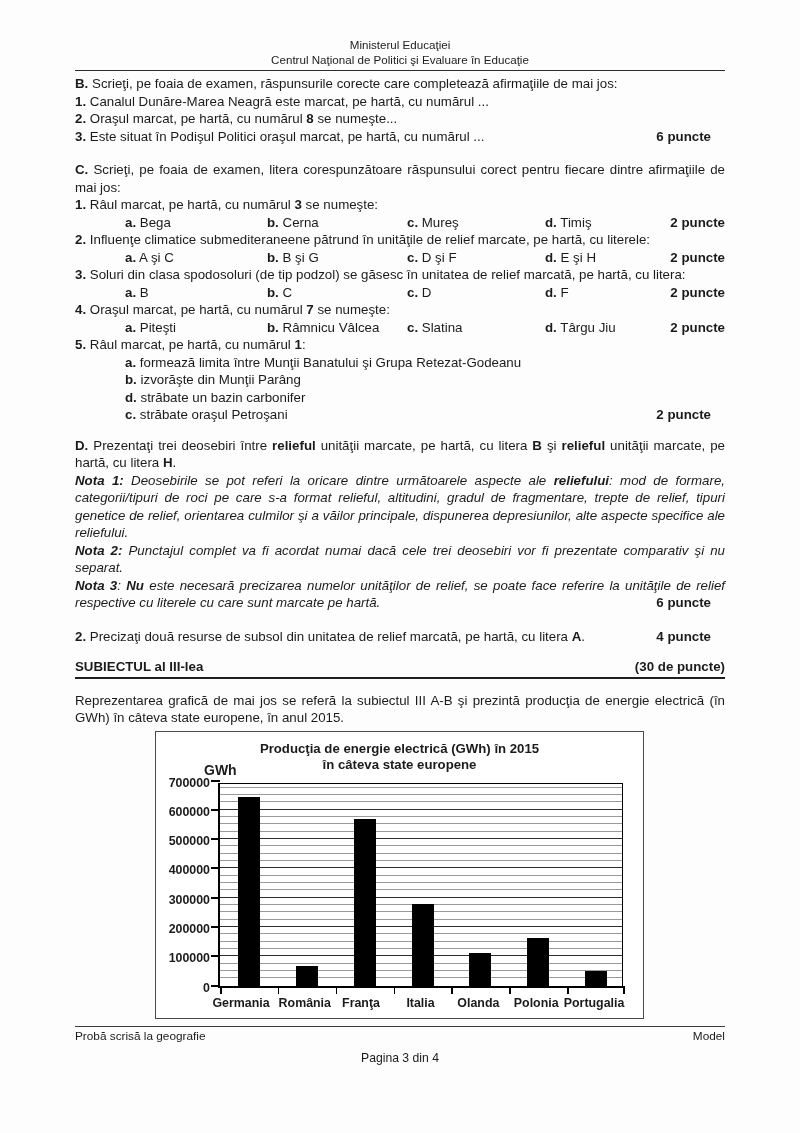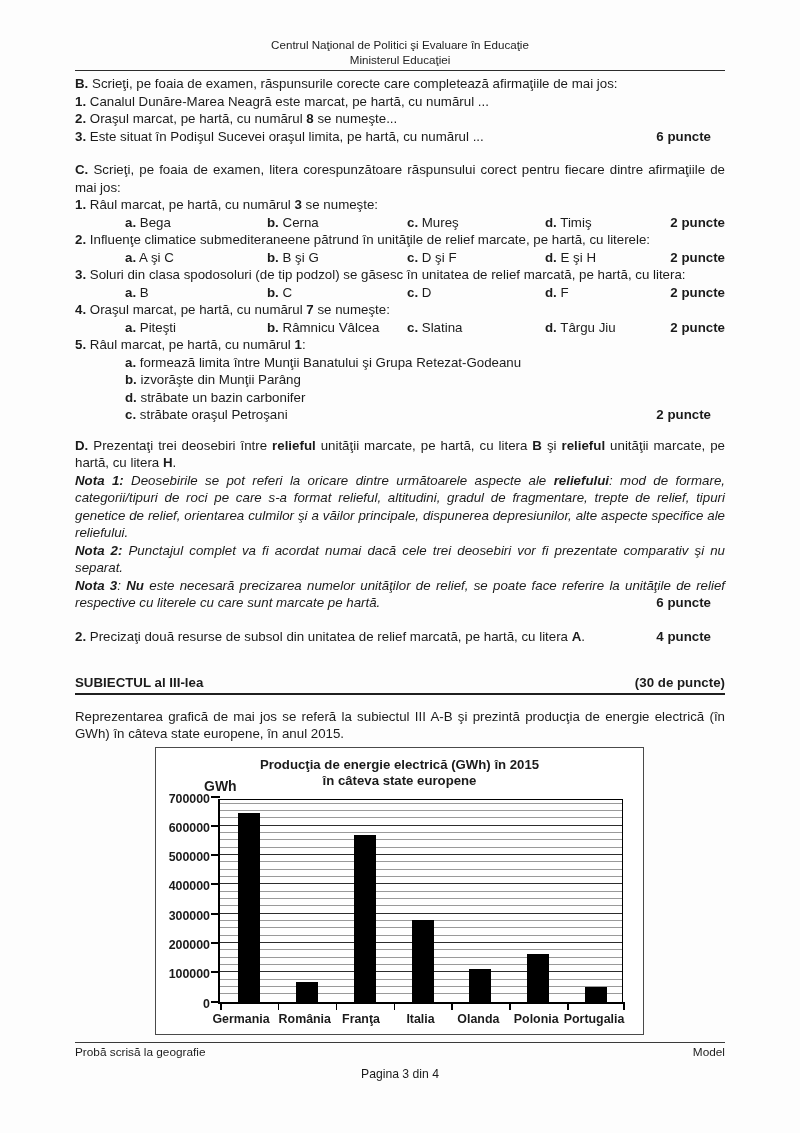--- a/index.html
+++ b/index.html
@@ -33,21 +33,21 @@
 
   
   .opt-row { display:grid; grid-template-columns:142px 140px 138px 1fr 70px; margin-left:50px; }
   .opt { white-space:nowrap; }
   .opt-pts { text-align:right; font-weight:bold; white-space:nowrap; }
   .sub-lines { margin-left:50px; }
 
   .notes { font-style:italic; }
 
   
-  .subj { margin-top:29px; display:flex; justify-content:space-between; border-bottom:2px solid #1f1f1f; padding-bottom:1px; font-weight:bold; }
+  .subj { margin-top:13px; display:flex; justify-content:space-between; border-bottom:2px solid #1f1f1f; padding-bottom:1px; font-weight:bold; }
   .subj-intro { margin-top:13px; }
 
   
   .chart-box {
     margin:4px 0 0 80px;
     width:489px; height:288px;
     border:1.6px solid #4a4a4a;
     position:relative; background:#fff;
   }
   .chart-title { text-align:center; font-weight:bold; font-size:13.2px; line-height:16.5px; margin-top:9px; }
@@ -71,30 +71,30 @@
   .doc-footer { border-top:1.6px solid #3a3a3a; margin-top:7px; padding-top:2px;
                 display:flex; justify-content:space-between; font-size:11.8px; line-height:14px; }
   .page-num { text-align:center; font-size:12.2px; margin-top:7px; }
 </style>
 </head>
 <body>
 
 <div class="page">
 
   <div class="doc-header">
+    <div>Ministerul Educaţiei</div>
     <div>Centrul Naţional de Politici şi Evaluare în Educaţie</div>
-    <div>Ministerul Educaţiei</div>
   </div>
   <div class="header-rule"></div>
 
   <div class="sec-b">
     <p class="ln"><span style="font-weight: bold;">B.</span><span> Scrieţi, pe foaia de examen, răspunsurile corecte care completează afirmaţiile de mai jos:</span></p>
     <p class="ln"><span style="font-weight: bold;">1.</span><span> Canalul Dunăre-Marea Neagră este marcat, pe hartă, cu numărul ...</span></p>
     <p class="ln"><span style="font-weight: bold;">2.</span><span> Oraşul marcat, pe hartă, cu numărul </span><span style="font-weight: bold;">8</span><span> se numeşte...</span></p>
-    <p class="ln rel"><span><span style="font-weight: bold;">3.</span><span> Este situat în Podişul Sucevei oraşul limita, pe hartă, cu numărul ...</span></span><span class="pts">6 puncte</span></p>
+    <p class="ln rel"><span><span style="font-weight: bold;">3.</span><span> Este situat în Podişul Politici oraşul marcat, pe hartă, cu numărul ...</span></span><span class="pts">6 puncte</span></p>
   </div>
 
   <div class="sec-c">
     <p class="ln just"><span style="font-weight: bold;">C.</span><span> Scrieţi, pe foaia de examen, litera corespunzătoare răspunsului corect pentru fiecare dintre afirmaţiile de mai jos:</span></p>
     <div>
       <p class="ln"><span style="font-weight: bold;">1.</span><span> Râul marcat, pe hartă, cu numărul </span><span style="font-weight: bold;">3</span><span> se numeşte:</span></p>
       <div class="opt-row">
           <span class="opt"><b>a.</b><span> Bega</span></span>
           <span class="opt"><b>b.</b><span> Cerna</span></span>
           <span class="opt"><b>c.</b><span> Mureş</span></span>

